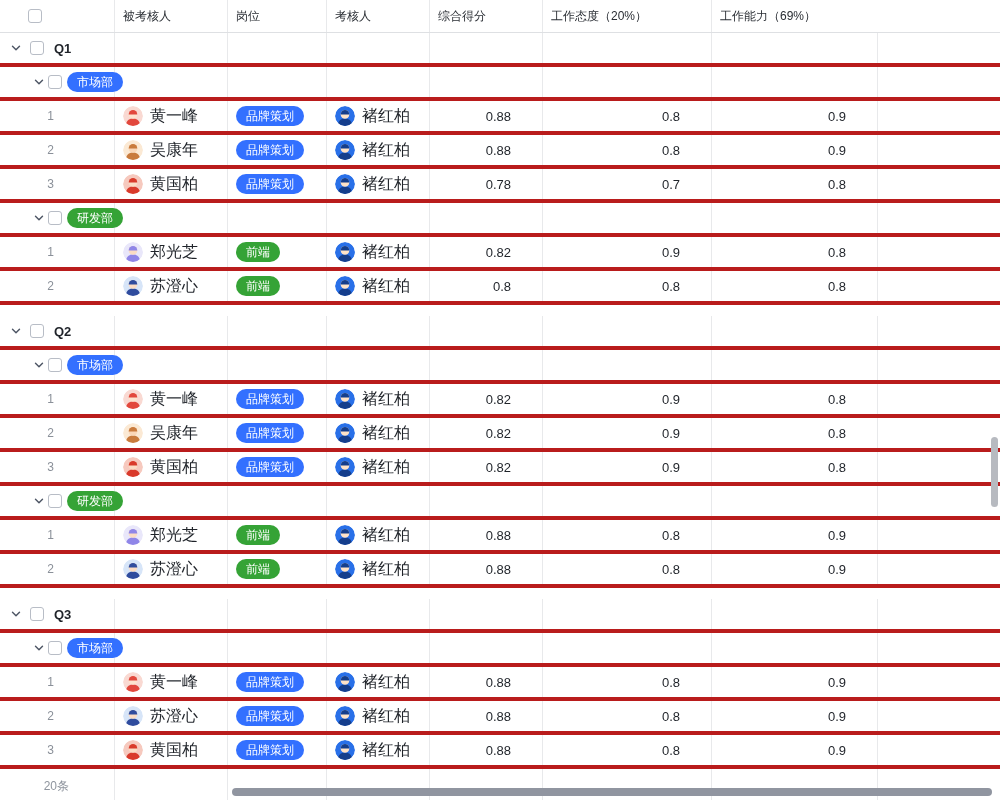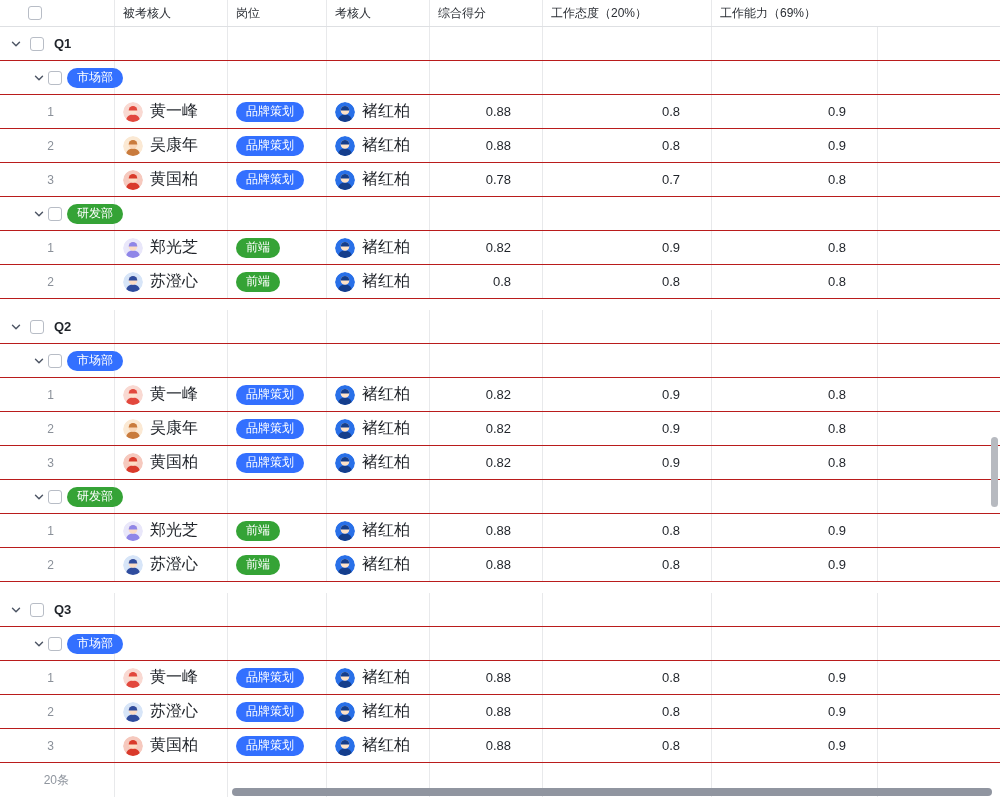--- a/index.html
+++ b/index.html
@@ -13,37 +13,37 @@
     font-family: "Liberation Sans", "DejaVu Sans", sans-serif;
     color: #1f2329;
   }
   .grid-row {
     display: grid;
     grid-template-columns: 115px 113px 99px 103px 113px 169px 166px minmax(122px, 1fr);
     width: 1000px;
   }
   .grid-row > :last-child { border-right: none; }
   .header-row {
-    height: 27px;
+    height: 33px;
     border-bottom: 1px solid #dee0e3;
   }
   .hcell {
     display: flex;
     align-items: center;
     padding: 0 8px;
     font-size: 12px;
     color: #2a2e34;
     border-right: 1px solid #e8e9eb;
     white-space: nowrap;
     overflow: hidden;
   }
   .hcell-control { padding-left: 28px; }
   .row {
     height: 34px;
-    border-bottom: 1px solid #b91c1c;
+    border-bottom: 4px solid #b91c1c;
   }
   .cell {
     display: flex;
     align-items: center;
     padding: 0 8px;
     font-size: 13px;
     color: #1f2329;
     border-right: 1px solid #e8e9eb;
     white-space: nowrap;
     overflow: hidden;

